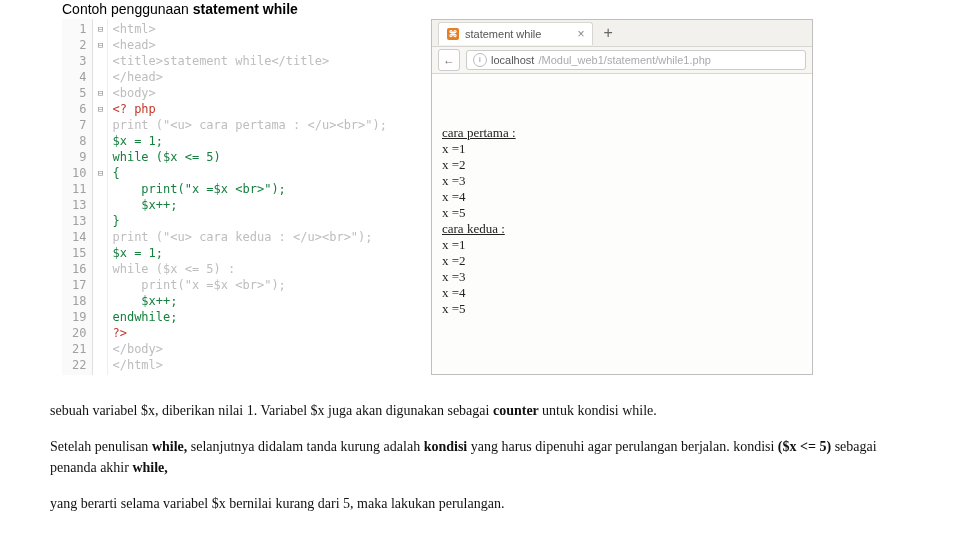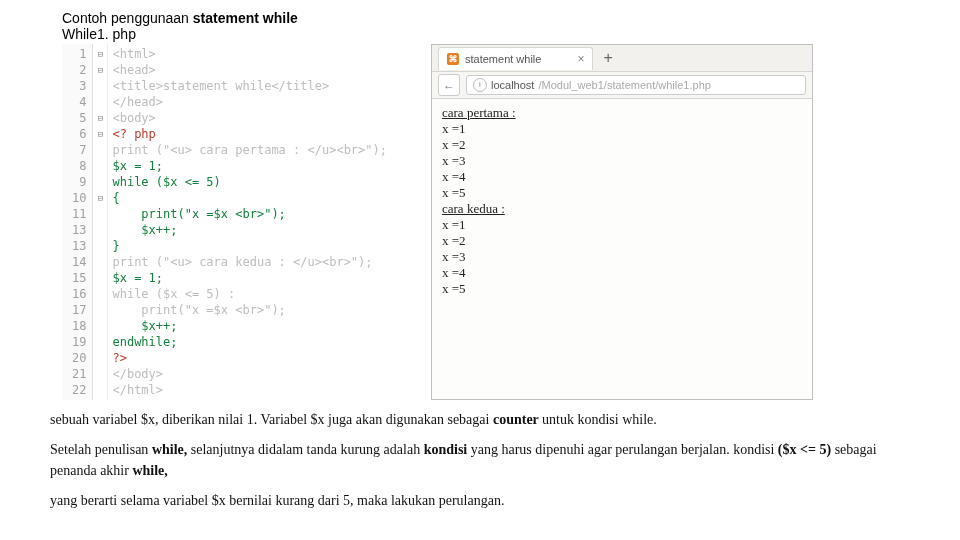--- a/index.html
+++ b/index.html
@@ -6,21 +6,21 @@
     margin: 0;
     padding: 0;
     font-family: Arial, sans-serif;
     font-size: 13px;
     background: #fff;
     width: 960px;
     height: 540px;
     overflow: hidden;
   }
   .header-text {
-    padding: 10px 0 2px 62px;
+    padding: 1px 0 2px 62px;
     font-size: 14px;
   }
   .header-text .line1 { font-weight: normal; }
   .header-text .bold { font-weight: bold; }
   .header-text .line2 { }
   .content-row {
     display: flex;
     padding: 0 0 0 62px;
     gap: 40px;
   }
@@ -127,41 +127,41 @@
     display:flex;align-items:center;justify-content:center;
     font-size:8px;color:#888;
   }
   .addr .host { color: #555; }
   .page-content {
     padding: 6px 10px;
     font-family: "Times New Roman", serif;
     font-size: 13px;
     line-height: 16px;
     color: #222;
+    margin-top: 45px;
   }
   .page-content .u { text-decoration: underline; }
   
   .paras {
     padding: 10px 50px 0 50px;
     font-family: "Times New Roman", serif;
     font-size: 14px;
     line-height: 1.45;
     color: #111;
   }
-  .paras p { margin: 0 0 10px 0; }
+  .paras p { margin: 16px 0 10px 0; }
   .pb { font-weight: bold; }
 </style>
 </head>
 <body>
 
 <div class="header-text">
   <div class="line1">
     <span>Contoh penggunaan </span><span class="bold">statement while</span>
   </div>
-  <div class="line2">While1. php</div>
 </div>
 
 <div class="content-row">
 
   <div class="editor">
     <div class="gutter" id="gutter">
         <div>1</div>
         <div>2</div>
         <div>3</div>
         <div>4</div>

